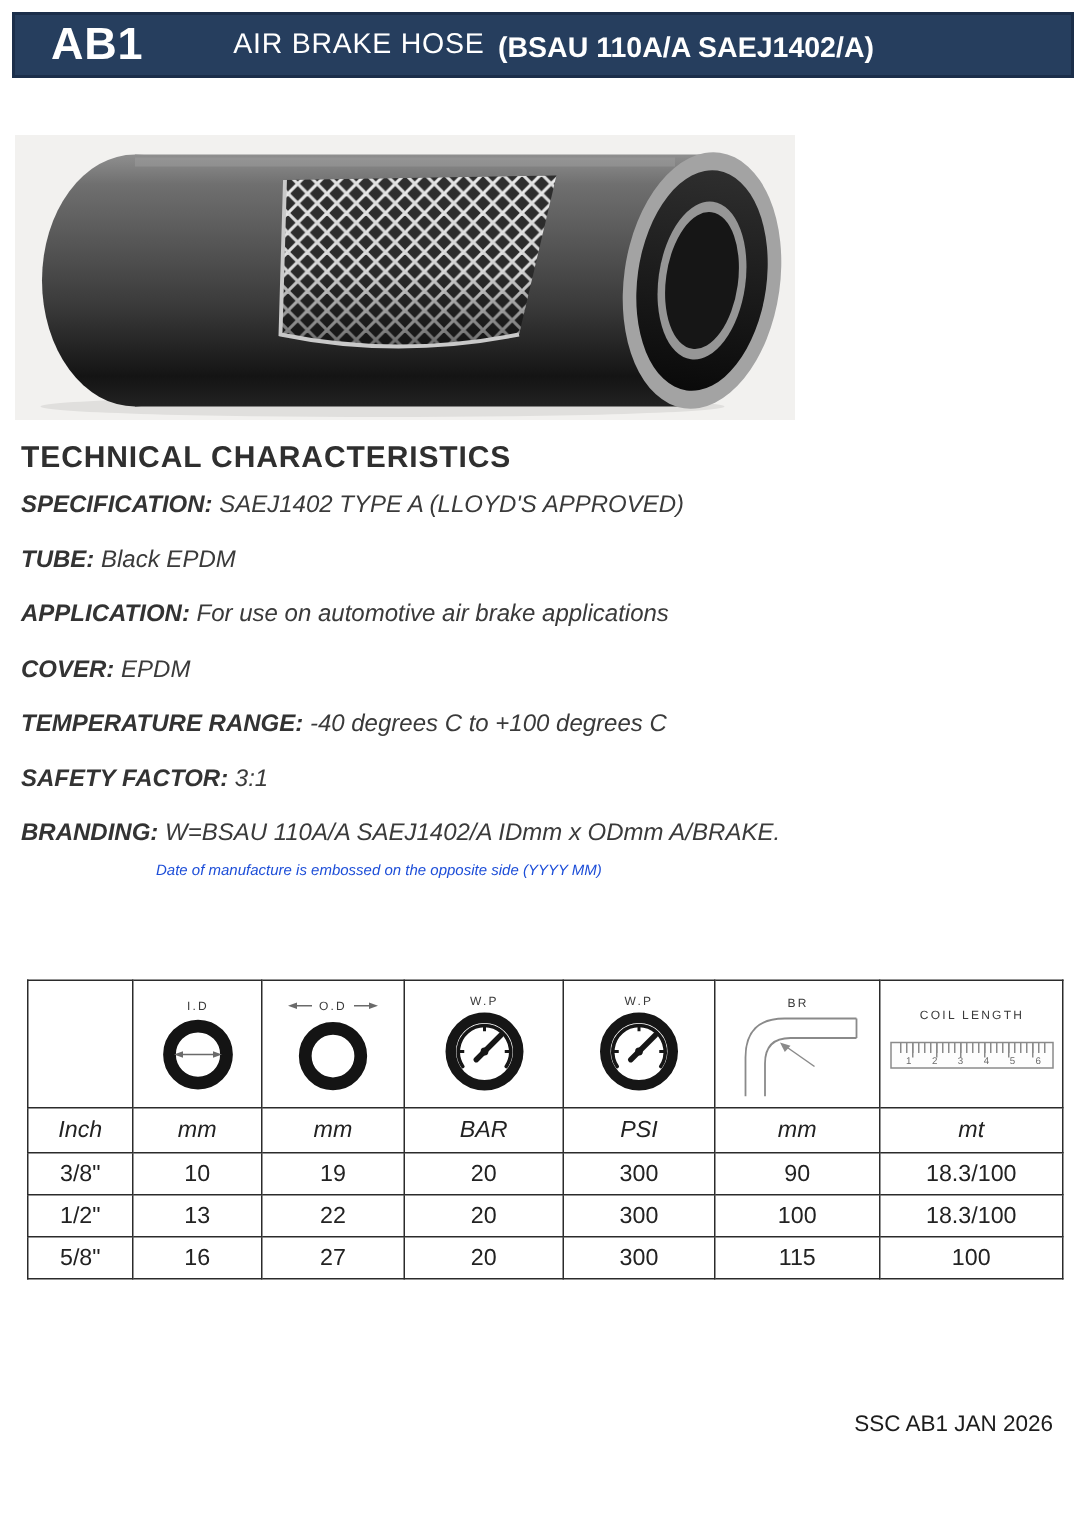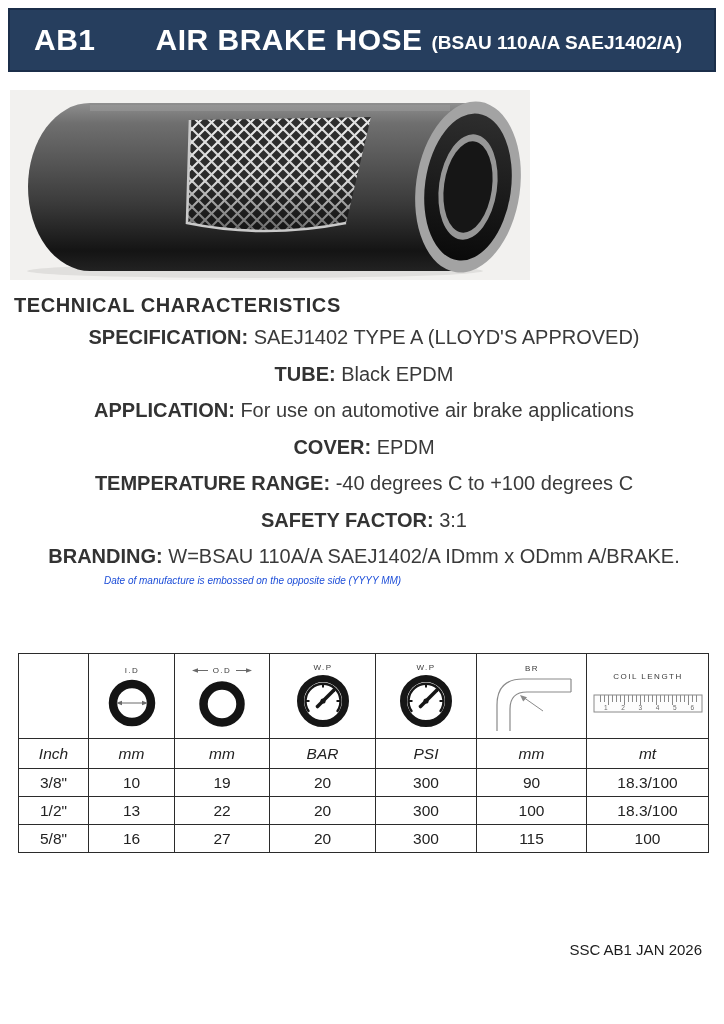--- a/index.html
+++ b/index.html
@@ -2,36 +2,36 @@
 <html><head>
 <meta charset="utf-8">
 <style>
   html,body{margin:0;padding:0;background:#ffffff;}
   #page{
     position:relative;width:724px;height:1024px;background:#ffffff;overflow:hidden;
     font-family:"Liberation Sans", sans-serif;color:#2b2b2b;
   }
   
   .header-bar{
-    position:absolute;left:8px;top:8px;width:708px;height:64px;
+    position:absolute;left:8px;top:8px;width:708px;height:44px;
     background:#263e5e;border:2px solid #1b2e4a;box-sizing:border-box;
     display:flex;align-items:center;color:#fff;
   }
   .header-code{font-size:30px;font-weight:bold;margin-left:24px;letter-spacing:.5px;}
-  .header-title{font-size:30px;font-weight:bold;margin-left:60px;letter-spacing:.5px;white-space:nowrap;}
+  .header-title{font-size:19px;font-weight:normal;margin-left:60px;letter-spacing:.5px;white-space:nowrap;}
   .header-subtitle{font-size:19px;font-weight:bold;margin-left:9px;white-space:nowrap;padding-top:6px;}
   
   .figure{position:absolute;left:10px;top:90px;width:520px;height:190px;background:#f2f1ef;}
   
   .section-title{
     position:absolute;left:14px;top:294px;font-size:20px;font-weight:bold;
     letter-spacing:.6px;color:#2f2f2f;
   }
   .specs{position:absolute;left:14px;top:330px;width:700px;}
-  .spec-row{margin:0 0 22px 0;font-size:20px;line-height:14.5px;color:#3a3a3a;text-align:center;}
+  .spec-row{margin:0 0 22px 0;font-size:16px;line-height:14.5px;font-style:italic;color:#3a3a3a;}
   .spec-label{font-weight:bold;color:#333;}
   .spec-note{margin:-12px 0 22px 0;padding-left:90px;font-size:10px;line-height:14.5px;font-style:italic;color:#1d4ed8;}
   
   .spec-table{
     position:absolute;left:18px;top:653px;width:690px;
     border-collapse:collapse;table-layout:fixed;
   }
   .spec-table td{
     border:1.5px solid #2b2b2b;text-align:center;vertical-align:middle;
     font-size:15.5px;color:#222;padding:0;

